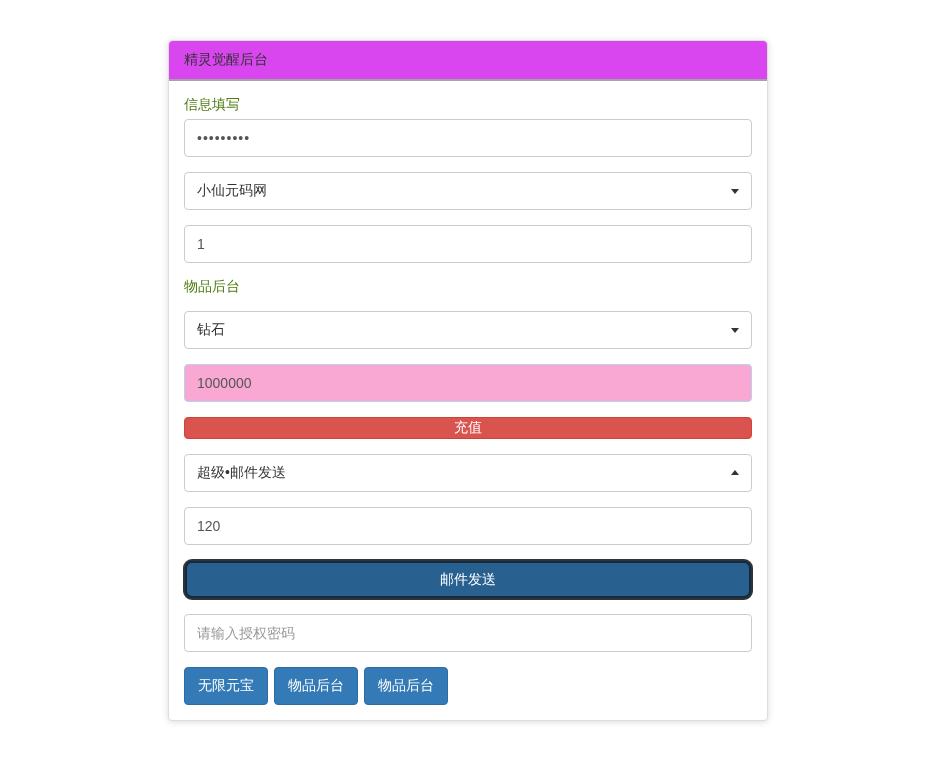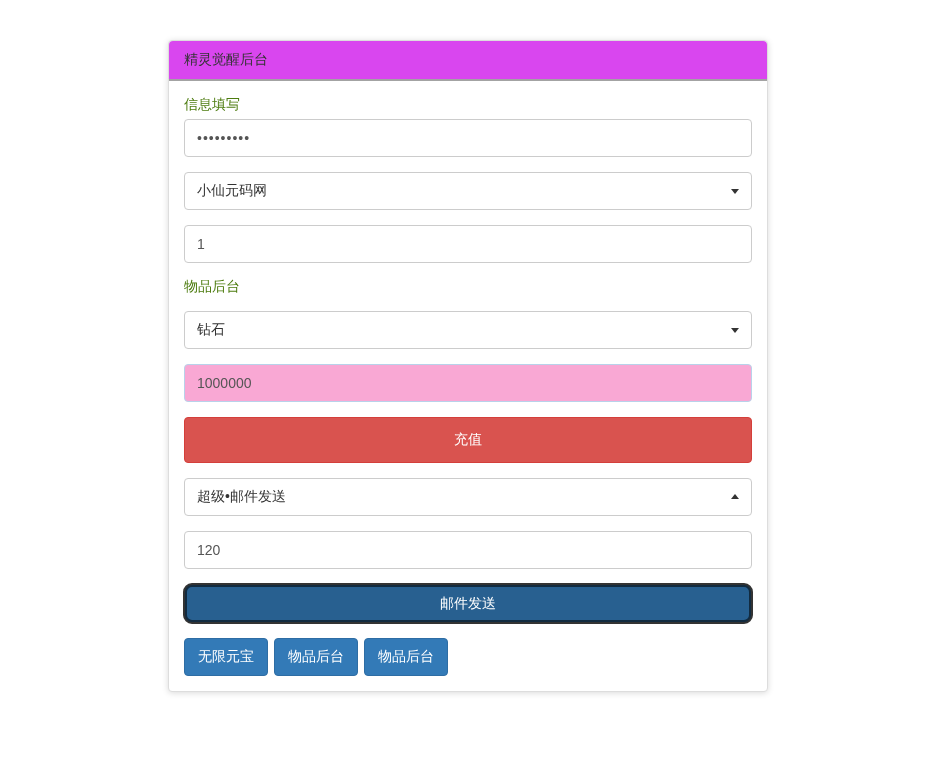--- a/index.html
+++ b/index.html
@@ -85,21 +85,21 @@
   border-left: 4px solid transparent;
   border-right: 4px solid transparent;
   border-top: 5px solid #333;
 }
 .caret.up {
   border-top: none;
   border-bottom: 5px solid #333;
 }
 .btn {
   display: inline-block;
-  padding: 12px 14px;
+  padding: 0 14px;
   font-size: 14px;
   line-height: 1.4;
   border-radius: 4px;
   border: 1px solid transparent;
   cursor: pointer;
   text-align: center;
   color: #fff;
 }
 .btn-block {
   display: block;
@@ -195,20 +195,21 @@
 
     <div class="form-group">
       <input type="text" class="form-control" value="120" style="">
     </div>
 
     <div class="form-group">
       <button class="btn btn-primary btn-primary-focus btn-block">邮件发送</button>
     </div>
 
     <div class="form-group">
+      <input type="text" class="form-control" placeholder="请输入授权密码" style="">
     </div>
 
     <div class="btn-row">
       <button class="btn btn-info">无限元宝</button>
       <button class="btn btn-info">物品后台</button>
       <button class="btn btn-info">物品后台</button>
     </div>
 
   </div>
 </div>

